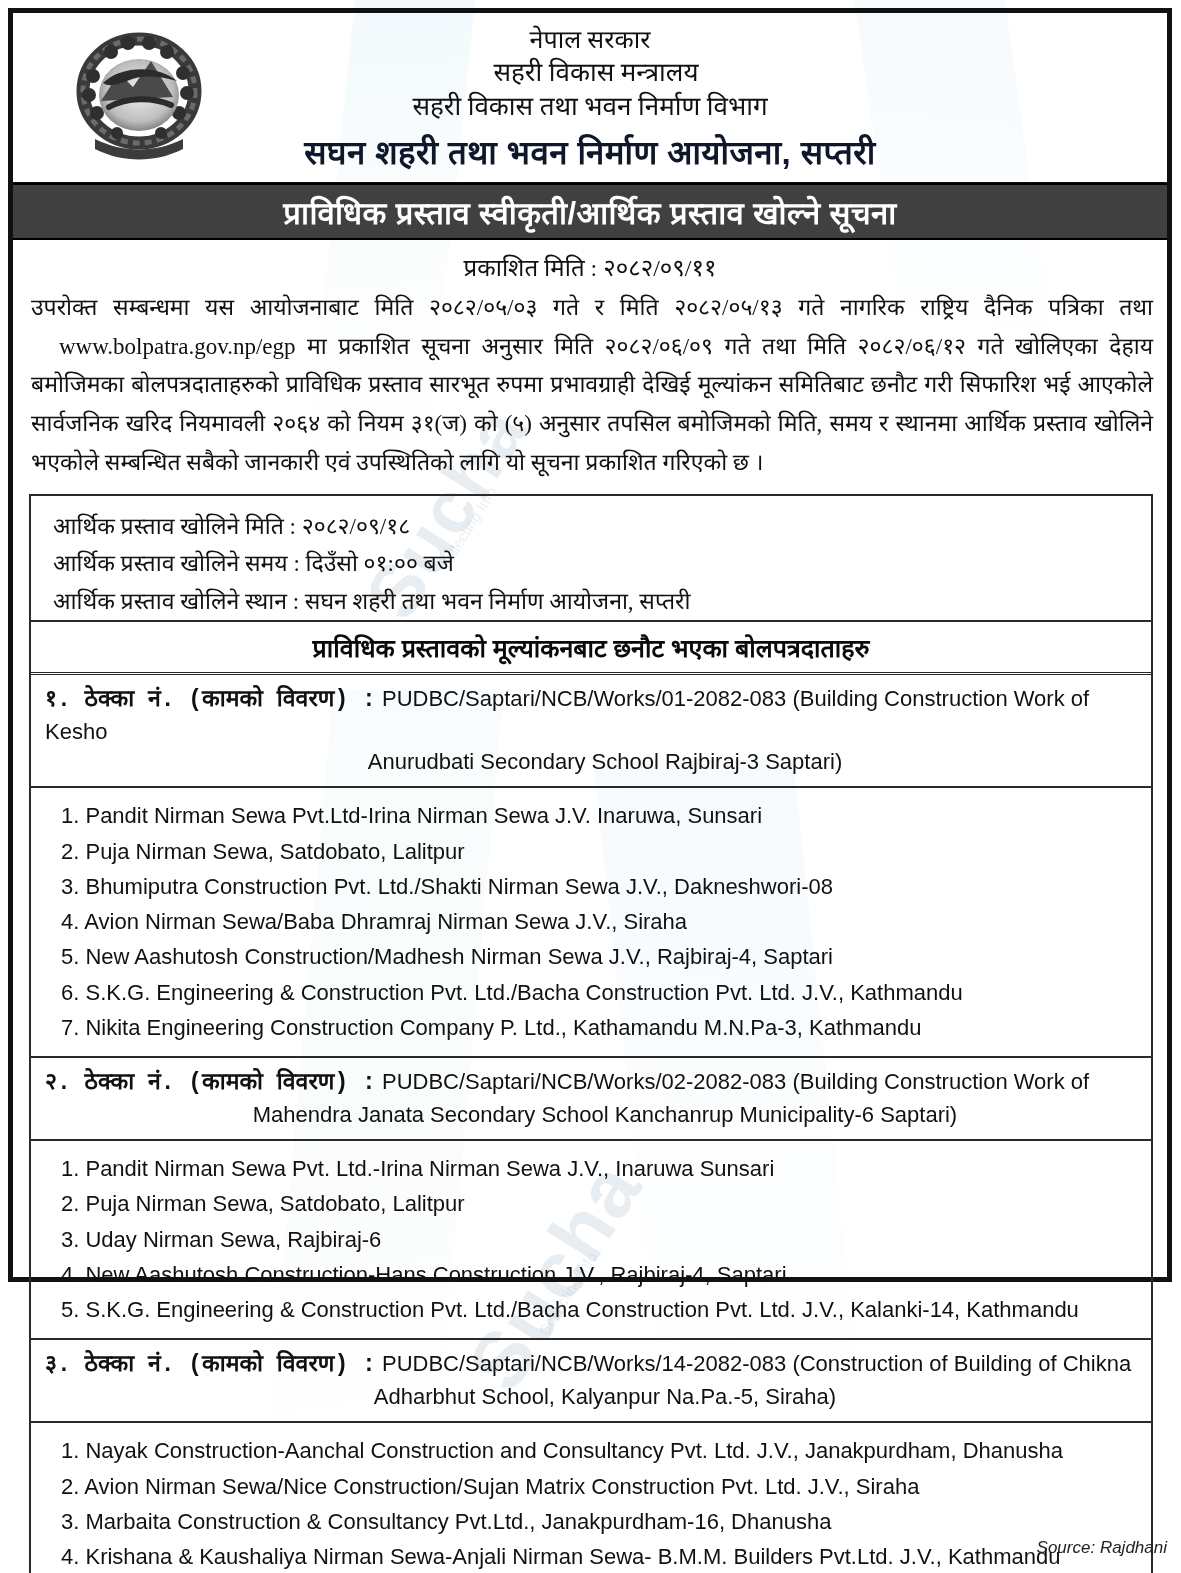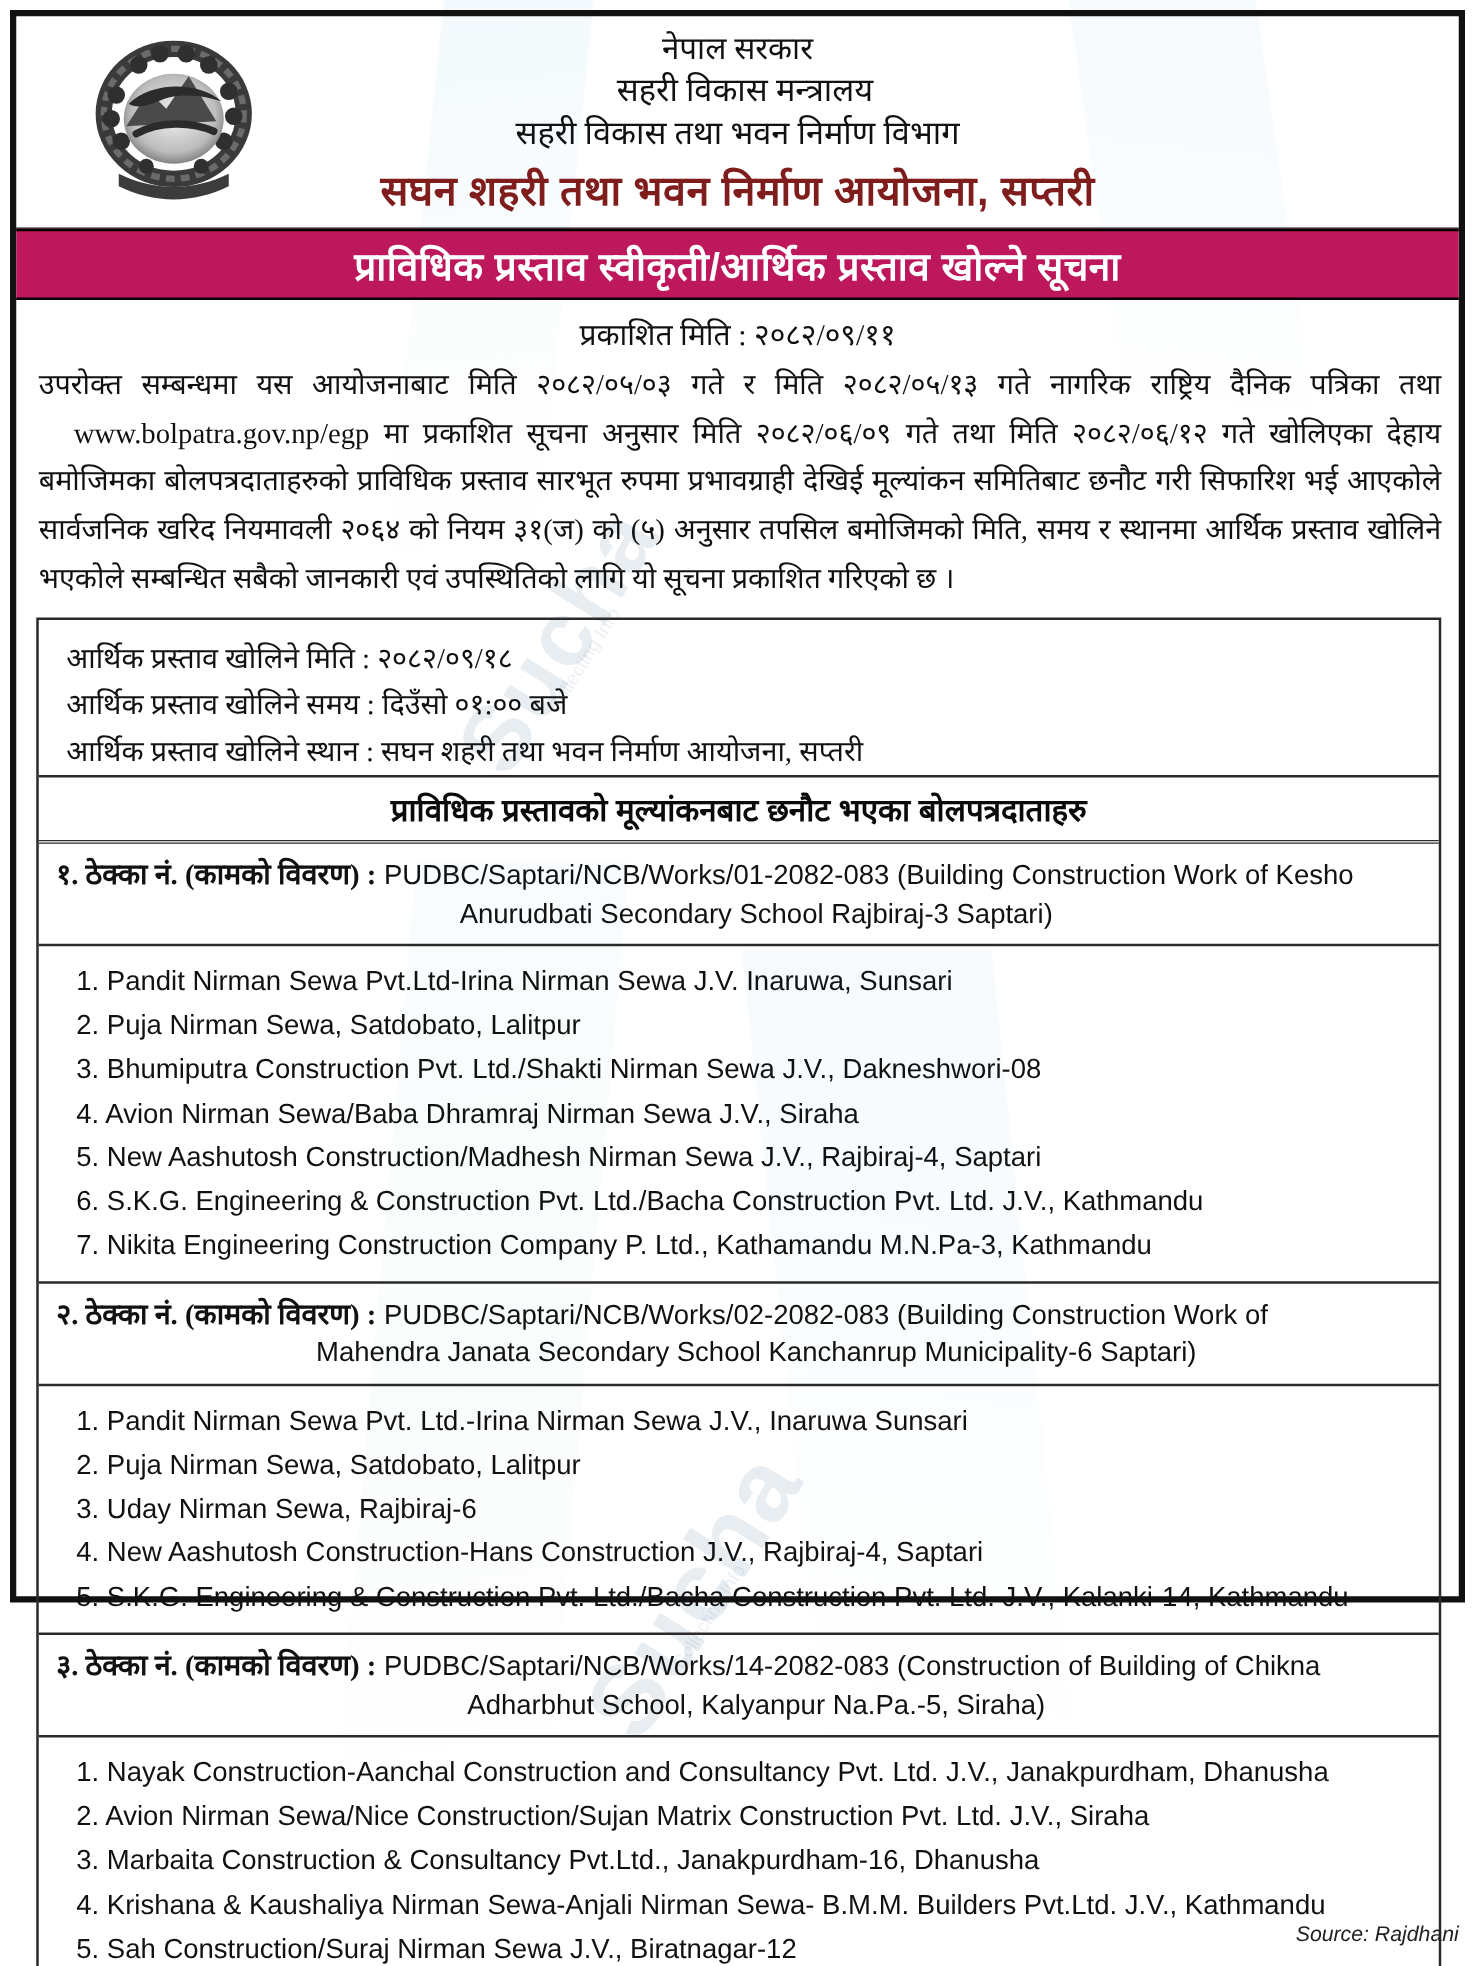--- a/index.html
+++ b/index.html
@@ -96,28 +96,28 @@
     color: #111;
     line-height: 1.32;
   }
   .org-l1 { font-size: 25px; }
   .org-l2 { font-size: 26px; margin-left: 12px; }
   .org-l3 { font-size: 26px; }
   .org-l4 {
     font-family: "Liberation Sans", sans-serif;
     font-size: 33px;
     font-weight: bold;
-    color: #7f1d1d;
+    color: #0f172a;
     margin-top: 4px;
     letter-spacing: 0.4px;
   }
 
   
   .banner {
-    background: #be185d;
+    background: #404040;
     height: 57px;
     display: flex;
     align-items: center;
     justify-content: center;
     border-top: 2px solid #000;
     border-bottom: 2px solid #000;
   }
   .banner-title {
     color: #ffffff;
     font-family: "Liberation Sans", sans-serif;
@@ -176,21 +176,21 @@
 
   
   .contract-head {
     padding: 9px 16px 9px 14px;
     border-bottom: 2px solid #2a2a2a;
     font-size: 22px;
     color: #111;
     line-height: 1.38;
   }
   .contract-head .np {
-    font-family: Liberation Serif, serif;
+    font-family: Liberation Mono, monospace;
     font-weight: bold;
     font-size: 23px;
   }
   .contract-head .en {
     font-family: "Liberation Sans", sans-serif;
     font-size: 22px;
   }
   .contract-head .l2 {
     display: block;
     text-align: center;

